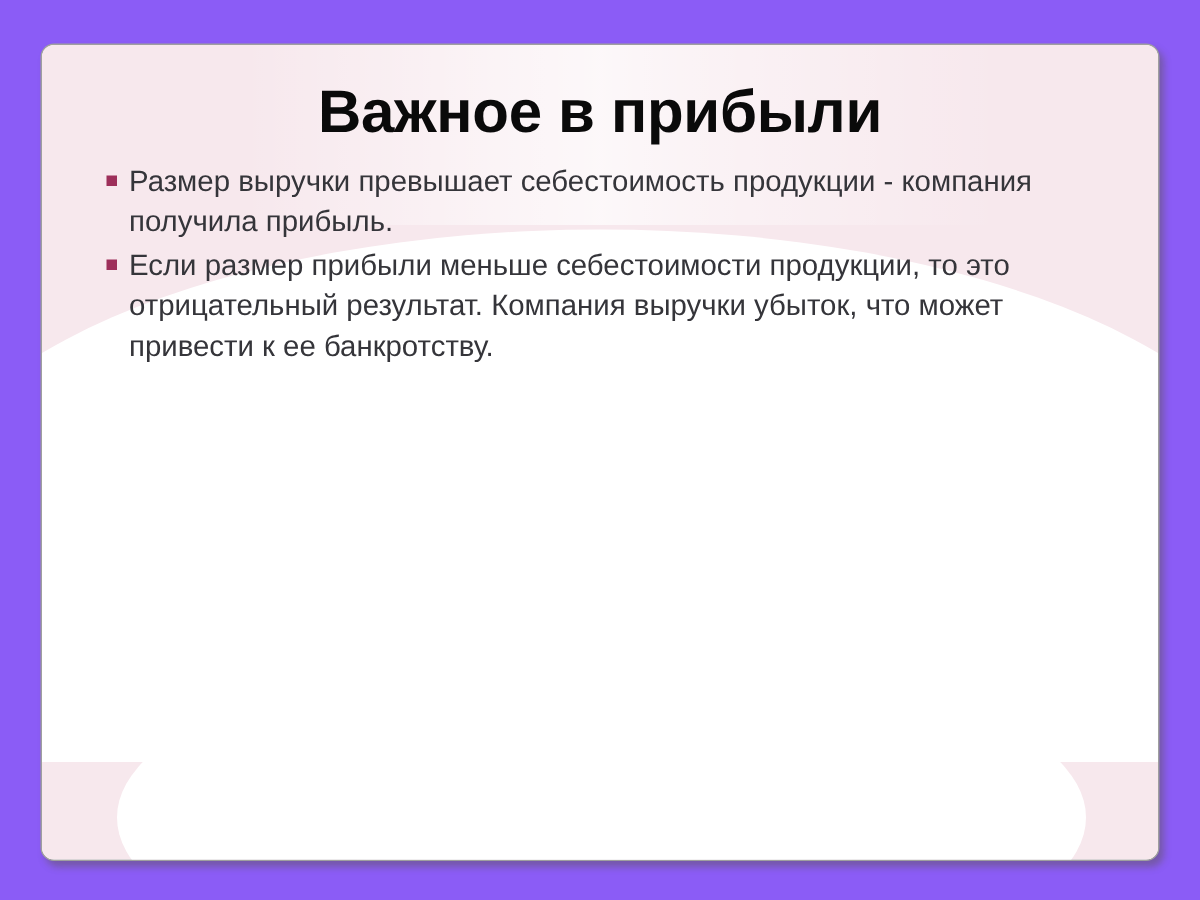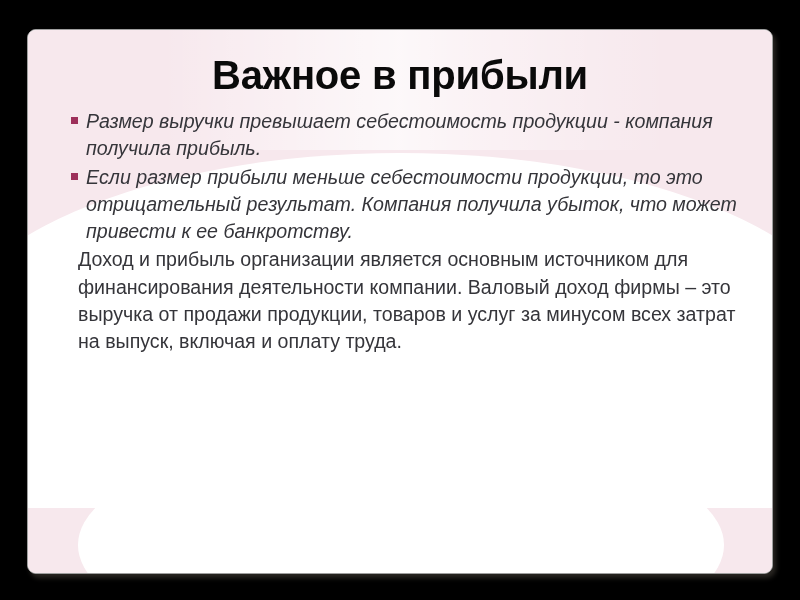--- a/index.html
+++ b/index.html
@@ -12,21 +12,21 @@
     overflow: hidden;
     background: #e4ded2;
     font-family: "Liberation Sans", sans-serif;
   }
 
   
   #slide-canvas {
     position: relative;
     width: 800px;
     height: 600px;
-    background: #000000;
+    background: #8b5cf6;
   }
 
   
   #slide {
     position: absolute;
     left: 27px;
     top: 29px;
     width: 746px;
     height: 545px;
     border-radius: 9px;
@@ -135,21 +135,20 @@
   .para {
     position: relative;
     font-size: 19.6px;
     line-height: 27.3px;
     color: #35353a;
     margin: 0 0 1px 0;
   }
 
   .para.bulleted {
     padding-left: 32px;
-    font-style: italic;
   }
 
   .para.plain {
     padding-left: 24px;
     margin-top: 1px;
   }
 
   .bullet-sq {
     position: absolute;
     left: 17px;
@@ -184,23 +183,20 @@
       <div id="body-block">
 
         <p class="para bulleted">
           <span class="bullet-sq"></span>
           <span class="para-text">Размер выручки превышает себестоимость продукции - компания получила прибыль.</span>
         </p>
 
 
         <p class="para bulleted">
           <span class="bullet-sq"></span>
-          <span class="para-text">Если размер прибыли меньше себестоимости продукции, то это отрицательный результат. Компания получила убыток, что может привести к ее банкротству.</span>
+          <span class="para-text">Если размер прибыли меньше себестоимости продукции, то это отрицательный результат. Компания выручки убыток, что может привести к ее банкротству.</span>
         </p>
 
-        <p class="para plain">
-          <span class="para-text">Доход и прибыль организации является основным источником для финансирования деятельности компании. Валовый доход фирмы – это выручка от продажи продукции, товаров и услуг за минусом всех затрат на выпуск, включая и оплату труда.</span>
-        </p>
 
       </div>
     </div>
   </div>
 </div>
 
 </body></html>

